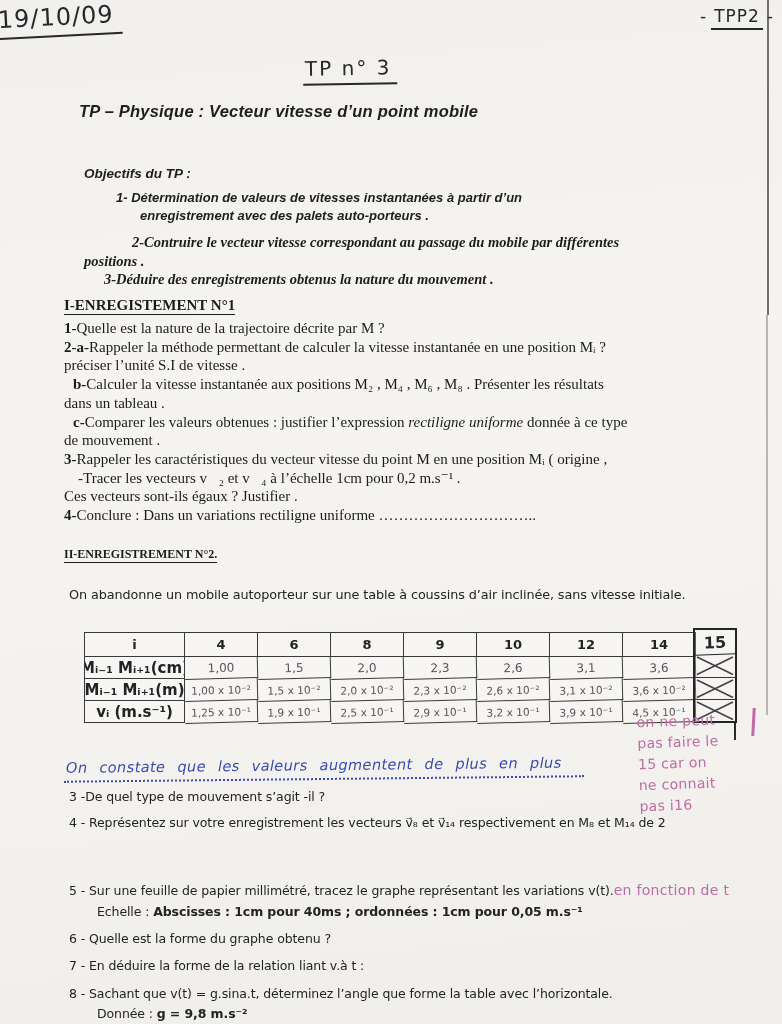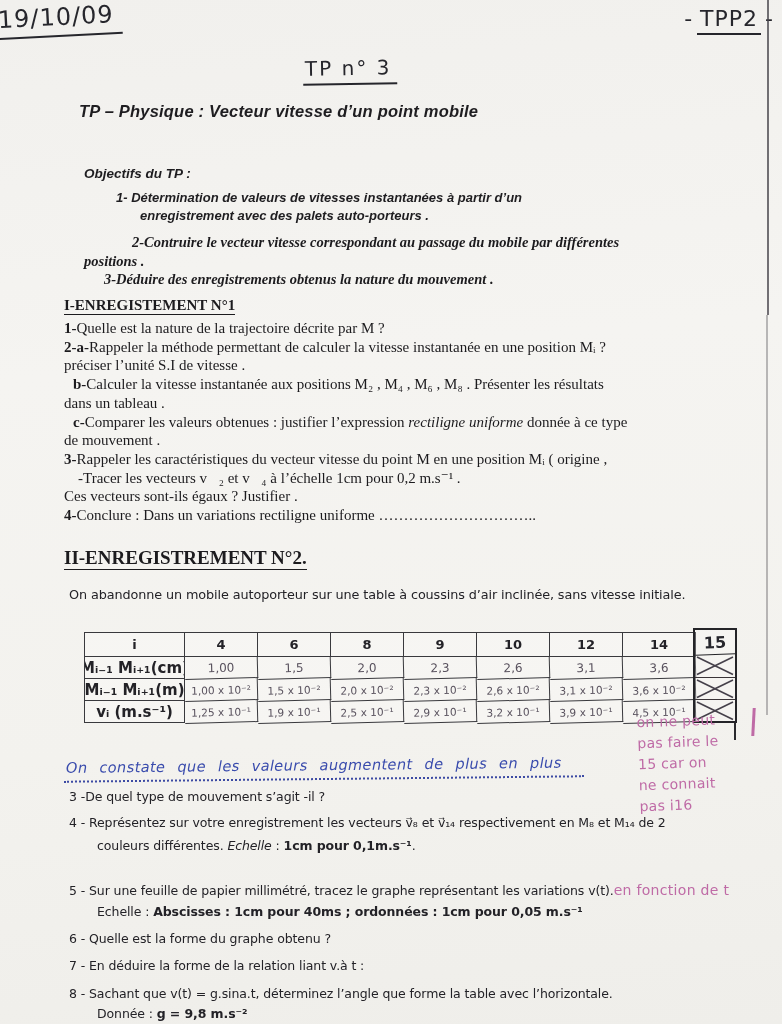--- a/index.html
+++ b/index.html
@@ -18,38 +18,38 @@
   .ink-pink{color:#bf6ba6;}
   .pencil{font-family:"DejaVu Sans",sans-serif;color:#59525e;}
   
   .serif{font-family:"Liberation Serif","DejaVu Serif",serif;color:#1c1b1e;}
   .comic{font-family:"DejaVu Sans","Liberation Sans",sans-serif;color:#232227;font-size:12.5px;letter-spacing:-0.1px;}
   .b{font-weight:bold;}
   .i{font-style:italic;}
   .u{border-bottom:1.6px solid #1c1b1e;padding-bottom:1px;}
   
   .date-note{left:-4px;top:3px;font-size:24px;letter-spacing:1px;transform:rotate(-3deg);border-bottom:2.5px solid #26262c;padding:0 8px 4px 2px;}
-  .corner-note{right:8px;top:6px;font-size:22px;letter-spacing:1px;}
+  .corner-note{right:8px;top:6px;font-size:17px;letter-spacing:1px;}
   .corner-note .mid{border-bottom:2px solid #26262c;padding:0 3px 2px 3px;margin:0 4px;}
   .tp-number{left:303px;top:56px;font-size:20px;letter-spacing:2px;transform:rotate(-1deg);border-bottom:2px solid #26262c;padding:0 6px 3px 2px;}
   
   .main-title{left:79px;top:102px;font-size:16.5px;font-weight:bold;font-style:italic;letter-spacing:0.2px;}
   .obj-heading{left:84px;top:166px;font-size:13.5px;font-weight:bold;font-style:italic;}
   .obj1a{left:116px;top:190px;font-size:13px;font-weight:bold;font-style:italic;}
   .obj1b{left:140px;top:208px;font-size:13px;font-weight:bold;font-style:italic;}
   .obj2a{left:132px;top:234px;font-size:14.5px;font-weight:bold;font-style:italic;}
   .obj2b{left:84px;top:253px;font-size:14.5px;font-weight:bold;font-style:italic;}
   .obj3{left:104px;top:271px;font-size:14.5px;font-weight:bold;font-style:italic;}
   
   .s1-heading{left:64px;top:297px;font-size:15px;}
   .s1-lines{left:64px;top:319px;width:660px;font-size:15px;line-height:18.7px;}
   .s1-lines .ind{padding-left:9px;}
   .s1-lines .ind2{padding-left:14px;}
   
-  .s2-heading{left:64px;top:547px;font-size:19px;}
+  .s2-heading{left:64px;top:547px;font-size:12px;}
   .s2-intro{left:69px;top:587px;font-size:12.8px;}
   .s2-q1{left:69px;top:612px;}
   .q2{left:69px;top:734px;}
   .q3{left:69px;top:789px;}
   .q4a{left:69px;top:815px;}
   .q4b{left:97px;top:838px;}
   .q5a{left:69px;top:882px;}
   .q5b{left:97px;top:904px;}
   .q6{left:69px;top:931px;}
   .q7{left:69px;top:958px;}
@@ -203,21 +203,20 @@
 
   <div class="abs hand ink-pink pink-note">
     <div>on ne peut</div>
     <div>pas faire le</div>
     <div>15 car on</div>
     <div>ne connait</div>
     <div>pas i16</div>
   </div>
 
   <div class="abs comic q4a">4 - Représentez sur votre enregistrement les vecteurs  v⃗₈  et  v⃗₁₄  respectivement en M₈ et M₁₄ de 2</div>
-  <div class="abs comic q4b"><span>couleurs différentes. </span><span class="i">Echelle</span><span> : </span><span class="b">1cm pour 0,1m.s⁻¹</span><span>.</span></div>
 
   <div class="abs comic q5a"><span>5 - Sur une feuille de papier millimétré, tracez le graphe représentant les variations v(t).</span><span class="hand ink-pink pink-inline">en fonction de t</span></div>
   <div class="abs comic q5b"><span>Echelle : </span><span class="b">Abscisses : 1cm pour 40ms ; ordonnées : 1cm pour 0,05 m.s⁻¹</span></div>
 
   <div class="abs comic q6">6 - Quelle est la forme du graphe obtenu ?</div>
   <div class="abs comic q7">7 - En déduire la forme de la relation liant v.à t :</div>
   <div class="abs comic q8a">8 - Sachant que v(t) = g.sina.t, déterminez l’angle que forme la table avec l’horizontale.</div>
   <div class="abs comic q8b"><span>Donnée : </span><span class="b">g = 9,8 m.s⁻²</span></div>
 
   <div class="abs scan-edge-1"></div>

